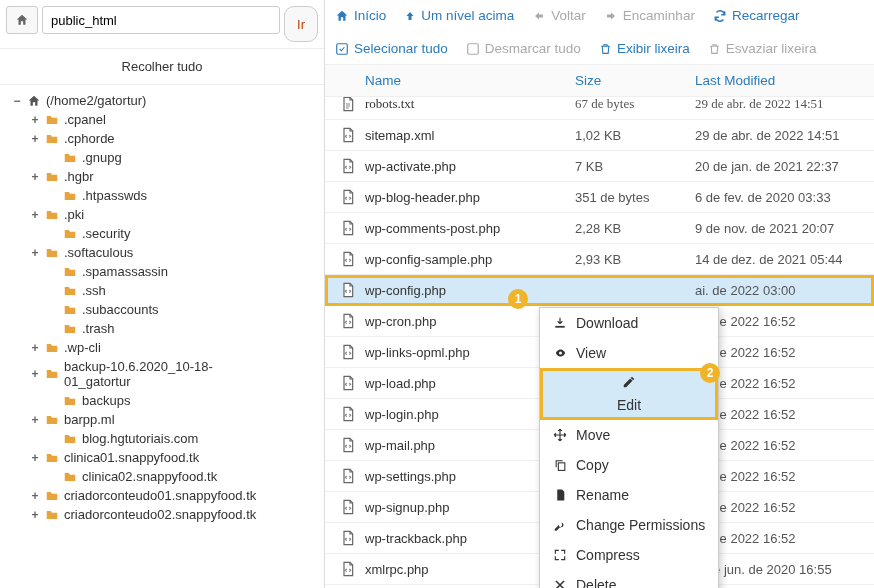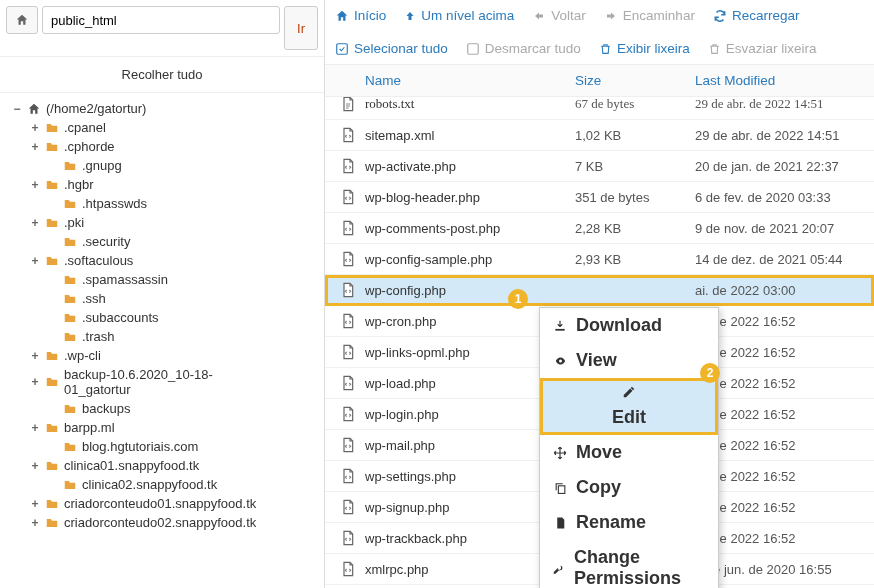--- a/index.html
+++ b/index.html
@@ -2,21 +2,21 @@
 <html><head>
 <meta charset="utf-8">
 <style>
 * { margin: 0; padding: 0; box-sizing: border-box; }
 body { font-family: -apple-system, BlinkMacSystemFont, "Segoe UI", Arial, sans-serif; font-size: 13px; color: #333; background: #fff; width: 874px; height: 588px; overflow: hidden; position: relative; }
 .container { display: flex; height: 100%; }
 .left-panel { width: 325px; border-right: 1px solid #ddd; display: flex; flex-direction: column; }
 .path-bar { display: flex; padding: 6px; gap: 4px; border-bottom: 1px solid #eee; }
 .home-btn { width: 32px; height: 28px; border: 1px solid #ccc; border-radius: 3px; background: #f8f8f8; display: flex; align-items: center; justify-content: center; cursor: pointer; color: #555; }
 .path-input { flex: 1; height: 28px; border: 1px solid #ccc; border-radius: 3px; padding: 0 8px; font-size: 13px; }
-.go-btn { width: 34px; height: 44px; border: 1px solid #ccc; border-radius: 3px; background: #f8f8f8; cursor: pointer; font-size: 13px; color: #c2410c; }
+.go-btn { width: 34px; height: 36px; border: 1px solid #ccc; border-radius: 10px; background: #f8f8f8; cursor: pointer; font-size: 13px; color: #c2410c; }
 .collapse-all { text-align: center; padding: 10px; border-bottom: 1px solid #eee; color: #333; cursor: pointer; }
 .tree { flex: 1; overflow-y: auto; padding: 6px 4px; }
 .tree-item { display: flex; align-items: center; padding: 2px 0; white-space: nowrap; cursor: pointer; }
 .tree-item .indent { display: inline-block; }
 .tree-item .toggle { width: 14px; display: inline-flex; justify-content: center; color: #666; font-weight: bold; font-size: 12px; }
 .tree-item .folder-icon { margin: 0 4px 0 2px; display: inline-flex; }
 .tree-item .label { color: #333; }
 .right-panel { flex: 1; display: flex; flex-direction: column; overflow: hidden; }
 .toolbar { padding: 8px 10px; border-bottom: 1px solid #eee; display: flex; flex-wrap: wrap; gap: 18px; }
 .tool-btn { display: inline-flex; align-items: center; gap: 5px; color: #2b7bbd; cursor: pointer; font-size: 13.5px; }
@@ -28,21 +28,21 @@
 .th-mod { flex: 1; }
 .file-list { flex: 1; overflow: hidden; }
 .file-row { display: flex; align-items: center; padding: 6px 0 6px 10px; border-bottom: 1px solid #f0f0f0; cursor: pointer; }
 .file-row.selected { background: #d4e9f7; }
 .file-row.highlight { outline: 3px solid #f0b429; outline-offset: -3px; position: relative; }
 .file-icon { width: 26px; display: flex; justify-content: center; }
 .file-name { flex: 0 0 214px; padding-left: 4px; color: #333; }
 .file-size { flex: 0 0 120px; color: #555; }
 .file-mod { flex: 1; color: #555; }
 .context-menu { position: absolute; left: 539px; top: 307px; width: 180px; background: #fff; border: 1px solid #ccc; box-shadow: 2px 2px 8px rgba(0,0,0,0.2); z-index: 100; }
-.ctx-item { display: flex; align-items: center; gap: 8px; padding: 7px 12px; cursor: pointer; color: #333; font-size: 18px; font-weight: bold; }
+.ctx-item { display: flex; align-items: center; gap: 8px; padding: 7px 12px; cursor: pointer; color: #333; font-size: 14px; }
 .ctx-item.highlight { background: #d4e9f7; outline: 3px solid #f0b429; outline-offset: -3px; position: relative; flex-direction: column; }
 .ctx-icon { width: 16px; display: flex; justify-content: center; color: #444; }
 .badge { position: absolute; width: 20px; height: 20px; border-radius: 50%; background: #f0b429; color: #fff; font-weight: bold; display: flex; align-items: center; justify-content: center; font-size: 12px; z-index: 200; }
 .badge1 { left: 508px; top: 289px; }
 .badge2 { left: 700px; top: 363px; }
 svg { display: block; }
 </style>
 </head>
 <body>
 

